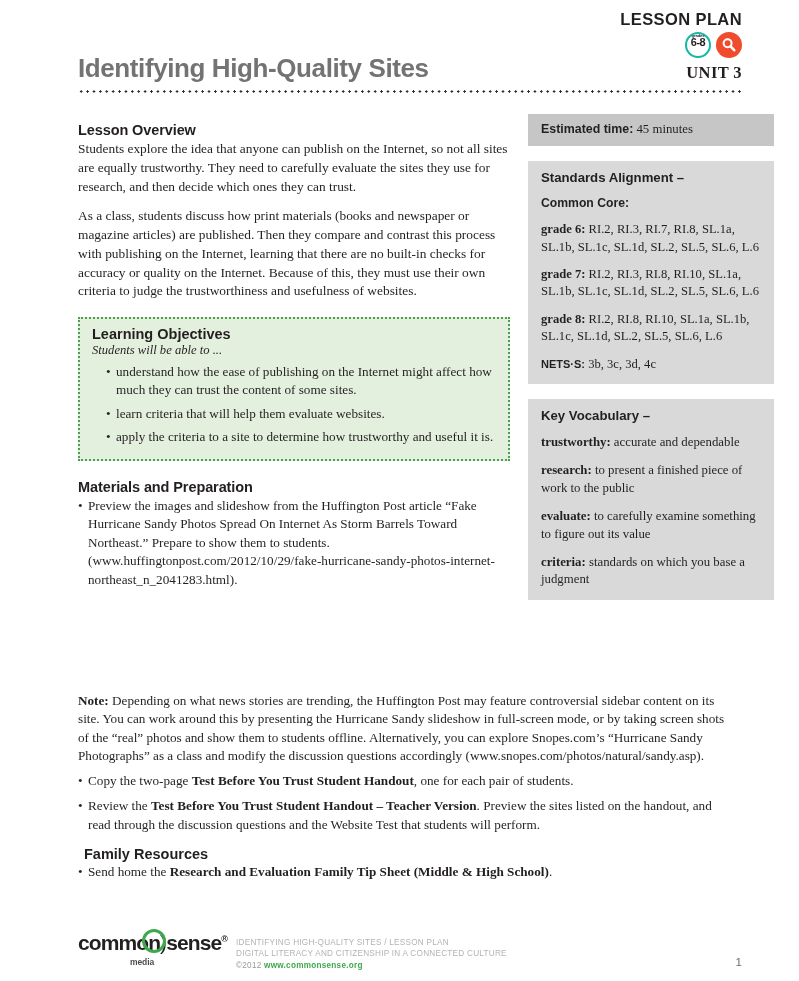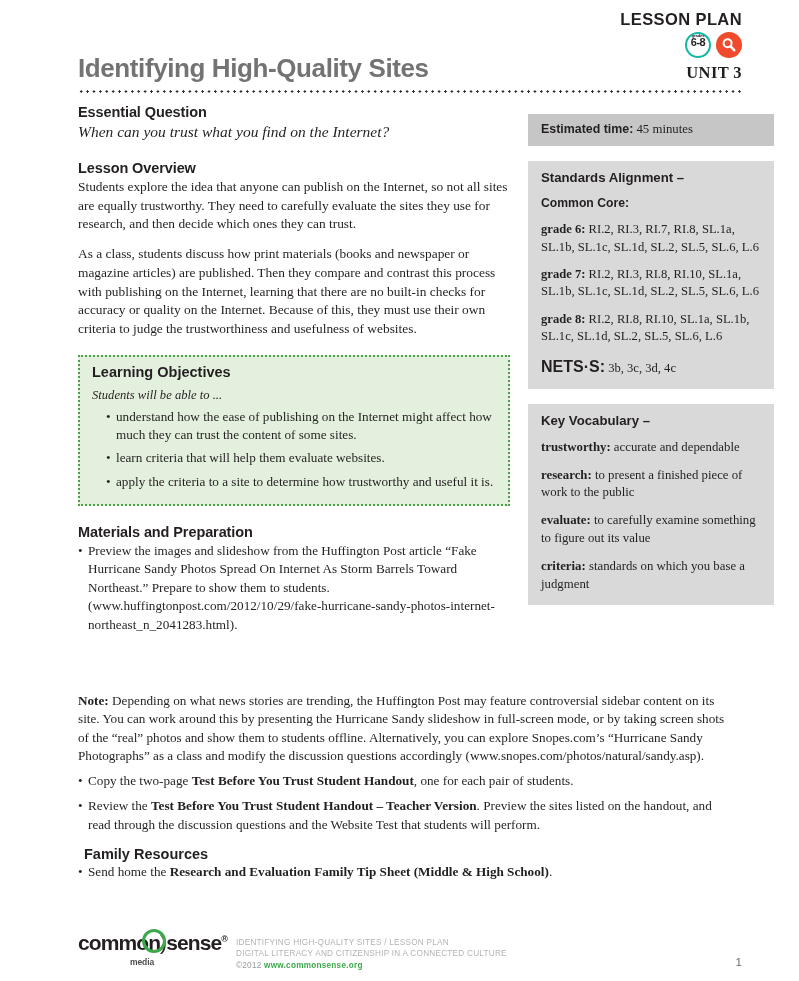--- a/index.html
+++ b/index.html
@@ -160,21 +160,21 @@
     margin-top: 16px;
     background: #e4f0de;
     border: 2px dotted #4b9f4d;
     padding: 7px 12px 13px 12px;
   }
   .lo-head {
     font-family: "Liberation Sans", sans-serif;
     font-weight: bold;
     font-size: 14.5px;
     color: #231f20;
-    margin: 0 0 8px 0;
+    margin: 0 0 1px 0;
   }
   .lo-sub {
     font-family: "Liberation Serif", serif;
     font-style: italic;
     font-size: 12.6px;
     margin: 0 0 5px 0;
   }
   .lo-list {
     list-style: none;
     margin: 0;
@@ -323,21 +323,21 @@
   .std-item b { font-weight: bold; }
   .nets-item {
     font-family: "Liberation Serif", serif;
     font-size: 12.6px;
     line-height: 1.38;
     margin: 0;
   }
   .nets-item b {
     font-family: "Liberation Sans", sans-serif;
     font-weight: bold;
-    font-size: 16px;
+    font-size: 11px;
   }
   .vocab-item {
     font-family: "Liberation Serif", serif;
     font-size: 12.8px;
     line-height: 1.40;
     margin: 0 0 10px 0;
   }
   .vocab-item:last-child { margin-bottom: 0; }
   .vocab-item b { font-weight: bold; }
 
@@ -444,24 +444,20 @@
     </div>
 
     <div class="unit-label">UNIT 3</div>
     <div class="page-title">Identifying High-Quality Sites</div>
   </div>
 
   <div class="title-rule"></div>
 
   <div class="left-col">
 
-    <div>
-      <div class="sec-head">Essential Question</div>
-      <p class="eq-text">When can you trust what you find on the Internet?</p>
-    </div>
 
     <div class="overview-block">
       <div class="sec-head">Lesson Overview</div>
       <p class="body-p">Students explore the idea that anyone can publish on the Internet, so not all sites are equally trustworthy. They need to carefully evaluate the sites they use for research, and then decide which ones they can trust.</p>
       <p class="body-p">As a class, students discuss how print materials (books and newspaper or magazine articles) are published. Then they compare and contrast this process with publishing on the Internet, learning that there are no built-in checks for accuracy or quality on the Internet. Because of this, they must use their own criteria to judge the trustworthiness and usefulness of websites.</p>
     </div>
 
     <div class="lo-box">
       <div class="lo-head">Learning Objectives</div>
       <p class="lo-sub">Students will be able to ...</p>

